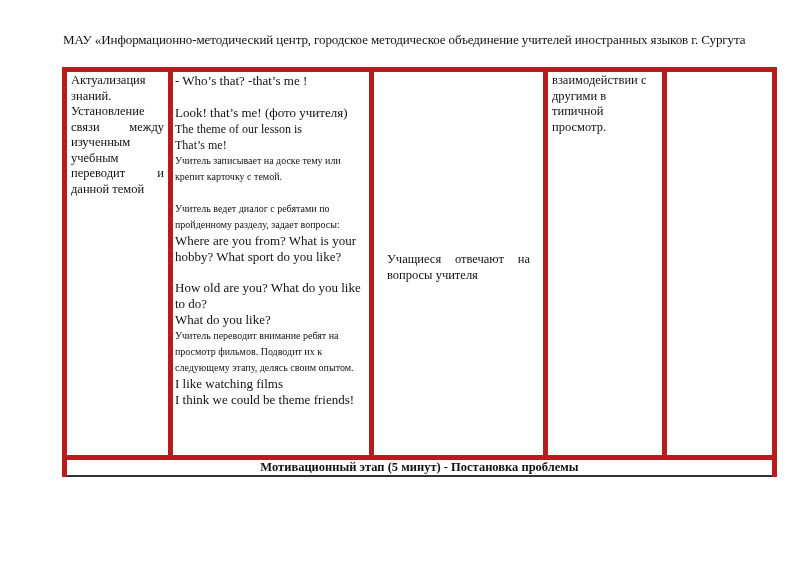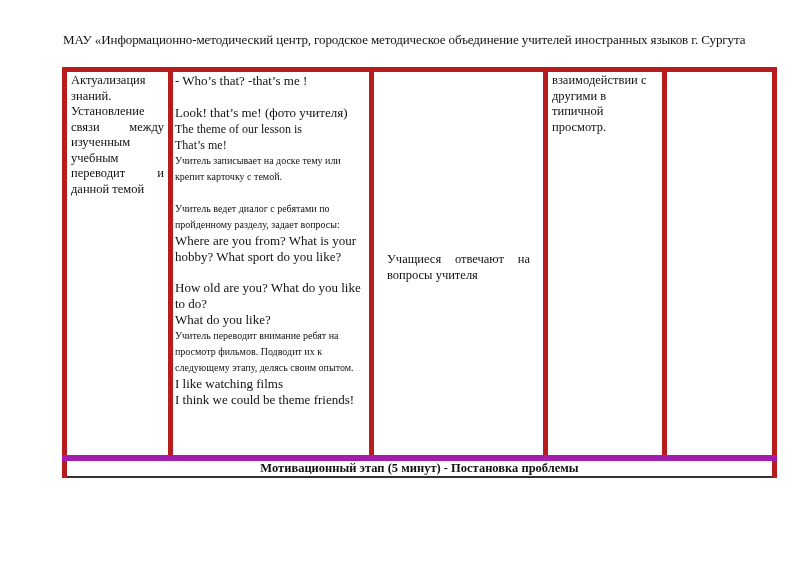--- a/index.html
+++ b/index.html
@@ -36,21 +36,21 @@
     .lesson-table td {
       border: 5px solid #b91c1c;
       vertical-align: top;
       padding: 0;
     }
     .lesson-table tr.main-row td {
       height: 382px;
     }
     .lesson-table tr.section-row td {
       height: 15px;
-      border-top: 6px solid #a21caf;
+      border-top: 2px solid #a21caf;
       border-bottom: 2px solid #333;
       text-align: center;
       font-weight: bold;
       font-size: 12.5px;
       line-height: 15px;
     }
     .c1 { width: 106px; }
     .c2 { width: 201px; }
     .c3 { width: 174px; }
     .c4 { width: 119px; }

